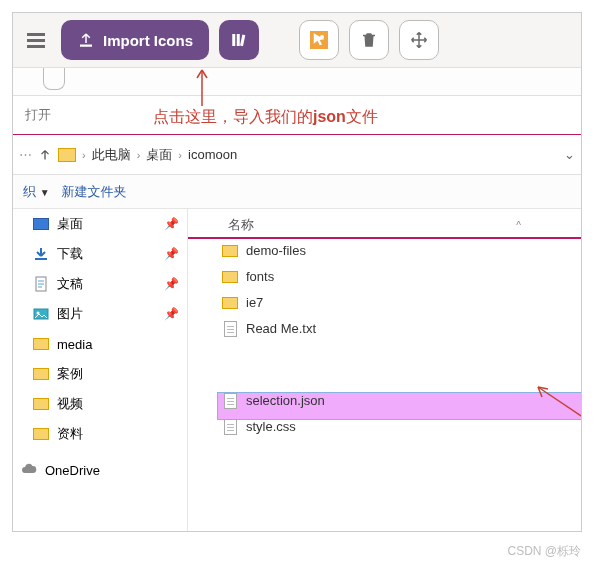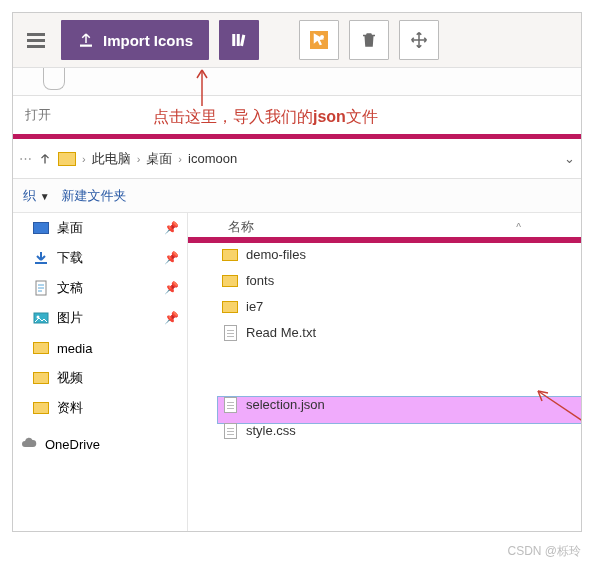--- a/index.html
+++ b/index.html
@@ -3,35 +3,35 @@
 <meta charset="utf-8">
 <style>
 * { box-sizing: border-box; margin: 0; padding: 0; }
 html, body { width: 595px; height: 566px; font-family: Arial, "Microsoft YaHei", sans-serif; font-size: 13px; background: #fff; position: relative; }
 .frame { border: 1px solid #ccc; width: 570px; height: 520px; margin: 12px 0 0 12px; background: #fff; overflow: hidden; position: relative; }
 
 
 .topbar { display: flex; align-items: center; height: 55px; background: #f7f5f3; border-bottom: 1px solid #e0e0e0; padding: 0 8px; gap: 10px; }
 .hamburger { padding: 6px; cursor: pointer; }
 .hamburger span { display: block; width: 18px; height: 3px; background: #6a6a6a; margin: 3px 0; }
-.btn { display: inline-flex; align-items: center; justify-content: center; min-width: 40px; height: 40px; border-radius: 1px; cursor: pointer; }
+.btn { display: inline-flex; align-items: center; justify-content: center; min-width: 40px; height: 40px; border-radius: 10px; cursor: pointer; }
 .btn-purple { background: #6d4c88; color: #fff; }
 .import-btn { padding: 0 16px; gap: 8px; font-size: 15px; font-weight: bold; }
 .btn-outline { border: 1px solid #bbb; background: #fff; }
 .ico { width: 18px; height: 18px; }
 .ico svg { width: 100%; height: 100%; display: block; }
 .selector { background: #f1a33c; position: relative; }
 .selector::after { content:""; position:absolute; top:4px; right:4px; width:4px; height:4px; background:#fff; border-radius:50%; }
 
 
 .strip { height: 28px; background: #fdfdfd; border-bottom: 1px solid #e0e0e0; display:flex; align-items:flex-start; padding-left:30px;}
 .strip .tab { width: 22px; height: 22px; border: 1px solid #bbb; border-top:none; border-radius: 0 0 8px 8px; }
 
 
-.open-label { padding: 10px 12px; color: #777; border-bottom: 5px solid #be185d; font-size:13px;}
+.open-label { padding: 10px 12px; color: #777; border-bottom: 1px solid #be185d; font-size:13px;}
 .annotation { position: absolute; top: 94px; left: 140px; color: #c84034; font-size: 16px; pointer-events: none; }
 .annotation .jword { color: #c84034; font-weight: bold; }
 .arrow-up { position: absolute; top: 55px; left: 180px; pointer-events:none; }
 .arrow-up svg { width: 18px; height: 40px; }
 
 
 .addr { display: flex; align-items: center; height: 40px; border-bottom: 1px solid #e0e0e0; padding: 0 6px; gap: 6px; }
 .addr .navarrow { width: 14px; height: 14px; }
 .addr .folder-ico { width: 18px; height: 14px; background: #f8d36b; border:1px solid #d9a300; }
 .addr .sep { color: #888; font-size: 11px; }
@@ -49,21 +49,21 @@
 .nav { width: 175px; border-right: 1px solid #e5e5e5; overflow: hidden; }
 .nav .item { display: flex; align-items: center; height: 30px; padding: 0 8px 0 20px; gap: 8px; cursor: pointer; }
 .nav .item.onedrive { padding-left: 8px; }
 .nav .item .pin { margin-left: auto; color: #888; font-size: 12px; }
 .nav .ico16 { width: 16px; height: 14px; display:inline-flex; align-items:center; justify-content:center; }
 .folder-yel { background: #f8d36b; border:1px solid #d9a300; width:16px; height:12px; }
 .desk-ico { width:16px; height:12px; background:#3a7bd5; border:1px solid #2a5aa5;}
 .dl-ico svg, .doc-ico svg, .pic-ico svg { width:16px; height:16px; }
 
 .content { flex: 1; padding: 4px 0 0 0; overflow: hidden; position: relative; }
-.colhead { display:flex; align-items:center; height:26px; padding-left:40px; color:#555; border-bottom:6px solid #be185d;}
+.colhead { display:flex; align-items:center; height:26px; padding-left:40px; color:#555; border-bottom:2px solid #be185d;}
 .colhead .sort { margin-left: auto; margin-right: 60px; font-size:10px; color:#888;}
 .filelist { padding: 4px 0 0 30px; }
 .file { display: flex; align-items: flex-start; height: 26px; gap: 8px; cursor: pointer; padding: 0 4px; }
 .file.selected { background: #f0abfc; outline: 1px solid #8ab4e0; margin-top: 46px; }
 .file .fico { width: 16px; height: 16px; display:inline-flex; align-items:center; justify-content:center;}
 .file .fname { color: #333; }
 .folder-sm { width:16px; height:12px; background:#f8d36b; border:1px solid #d9a300;}
 .txt-ico, .json-ico, .css-ico { width:13px; height:16px; border:1px solid #aaa; background:#fff; position:relative;}
 .txt-ico::after,.json-ico::after,.css-ico::after{content:"";position:absolute;top:4px;left:2px;right:2px;height:1px;background:#bbb;box-shadow:0 3px 0 #bbb,0 6px 0 #bbb;}
 .chrome-ico svg{width:16px;height:16px;}
@@ -208,20 +208,26 @@
       <div class="item">
         <span class="ico16">
             <span class="folder-yel"></span>
           </span>
         <span>media</span>
       </div>
       <div class="item">
         <span class="ico16">
             <span class="folder-yel"></span>
           </span>
+        <span>案例</span>
+      </div>
+      <div class="item">
+        <span class="ico16">
+            <span class="folder-yel"></span>
+          </span>
         <span>视频</span>
       </div>
       <div class="item">
         <span class="ico16">
             <span class="folder-yel"></span>
           </span>
         <span>资料</span>
       </div>
       <div style="height:6px"></div>
       <div class="item onedrive">

